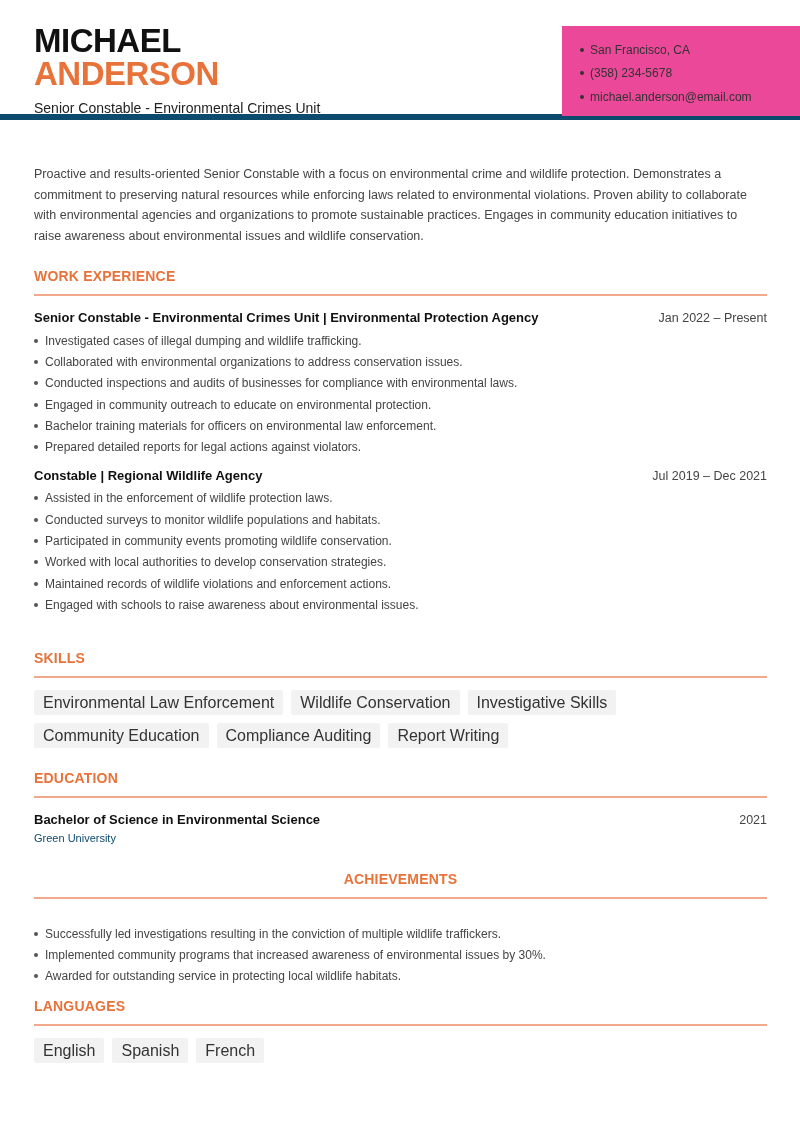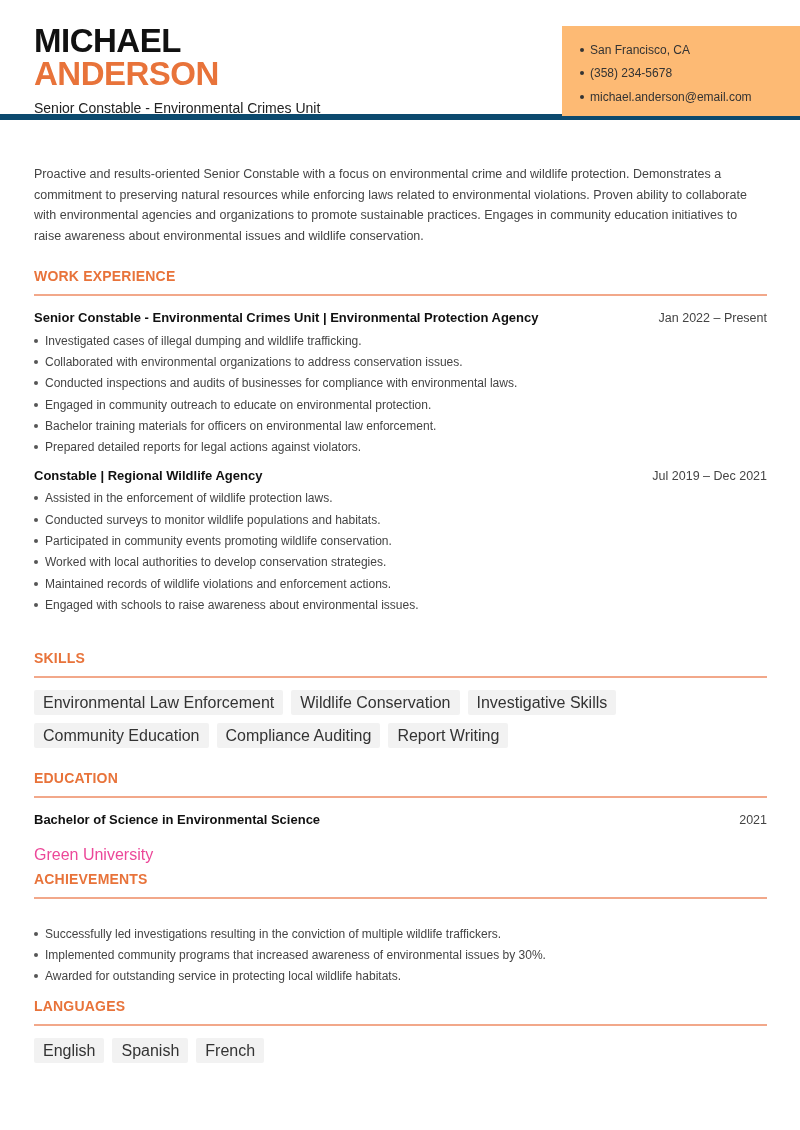--- a/index.html
+++ b/index.html
@@ -4,42 +4,42 @@
 <style>
   * { box-sizing: border-box; margin: 0; padding: 0; }
   html, body { width: 800px; height: 1130px; background: #ffffff; }
   body { font-family: "Liberation Sans", "DejaVu Sans", sans-serif; color: #333; position: relative; overflow: hidden; }
 
   .header { position: relative; height: 120px; border-bottom: 6px solid #0c4a6e; }
   .name-first { position: absolute; left: 34px; top: 24px; font-size: 33px; font-weight: 700; color: #111; letter-spacing: -0.5px; line-height: 34px; }
   .name-last { position: absolute; left: 34px; top: 57px; font-size: 33px; font-weight: 700; color: #e8733a; letter-spacing: -0.5px; line-height: 34px; }
   .job-title { position: absolute; left: 34px; top: 100px; font-size: 14px; color: #222; }
 
-  .contact-box { position: absolute; left: 562px; top: 26px; width: 238px; height: 90px; background: #fdba74; padding: 12px 0 0 18px; }
+  .contact-box { position: absolute; left: 562px; top: 26px; width: 238px; height: 90px; background: #ec4899; padding: 12px 0 0 18px; }
   .contact-item { display: flex; align-items: center; font-size: 12px; color: #333; height: 23.5px; }
   .bullet-dot { display: inline-block; width: 4px; height: 4px; border-radius: 50%; background: #333; margin-right: 6px; flex-shrink: 0; }
 
   .content { position: absolute; left: 34px; width: 733px; }
   .summary { top: 164px; font-size: 12.5px; line-height: 20.5px; color: #444; }
 
   .section-title { font-size: 14px; font-weight: 700; color: #e8733a; text-transform: uppercase; letter-spacing: 0.2px; }
   .section-rule { height: 2px; background: #f2a88a; margin-top: 10px; }
 
   .job-head { display: flex; justify-content: space-between; align-items: baseline; }
   .job-role { font-size: 13px; font-weight: 700; color: #111; }
   .job-date { font-size: 12.5px; color: #444; }
 
   ul.bullets { list-style: none; }
   ul.bullets li { display: flex; align-items: center; font-size: 12px; color: #444; height: 21.3px; }
   ul.bullets li .bullet-dot { margin-left: 0; margin-right: 7px; background: #555; }
 
   .tags { display: flex; flex-wrap: wrap; gap: 8px 8px; }
   .tag { background: #f2f2f2; font-size: 16px; color: #333; padding: 0 9px; height: 25px; line-height: 25px; border-radius: 2px; }
 
-  .edu-school { font-size: 16px; color: #ec4899; margin-top: 19px; }
+  .edu-school { font-size: 11px; color: #0c4a6e; margin-top: 5px; }
 </style>
 </head>
 <body>
 
 <div class="header">
   <div class="name-first">MICHAEL</div>
   <div class="name-last">ANDERSON</div>
   <div class="job-title">Senior Constable - Environmental Crimes Unit</div>
 
   <div class="contact-box">
@@ -147,21 +147,21 @@
 <div class="content" style="top:770px;">
   <div class="section-title">EDUCATION</div>
   <div class="section-rule"></div>
   <div class="job-head" style="margin-top:14px;">
     <span class="job-role">Bachelor of Science in Environmental Science</span>
     <span class="job-date">2021</span>
   </div>
   <div class="edu-school">Green University</div>
 </div>
 
-<div class="content" style="top:871px;">
+<div class="content" style="top:871px;text-align:center;">
   <div class="section-title">ACHIEVEMENTS</div>
   <div class="section-rule"></div>
   <ul class="bullets" style="margin-top:24px;">
     <li>
         <span class="bullet-dot"></span>
         <span>Successfully led investigations resulting in the conviction of multiple wildlife traffickers.</span>
       </li>
     <li>
         <span class="bullet-dot"></span>
         <span>Implemented community programs that increased awareness of environmental issues by 30%.</span>

